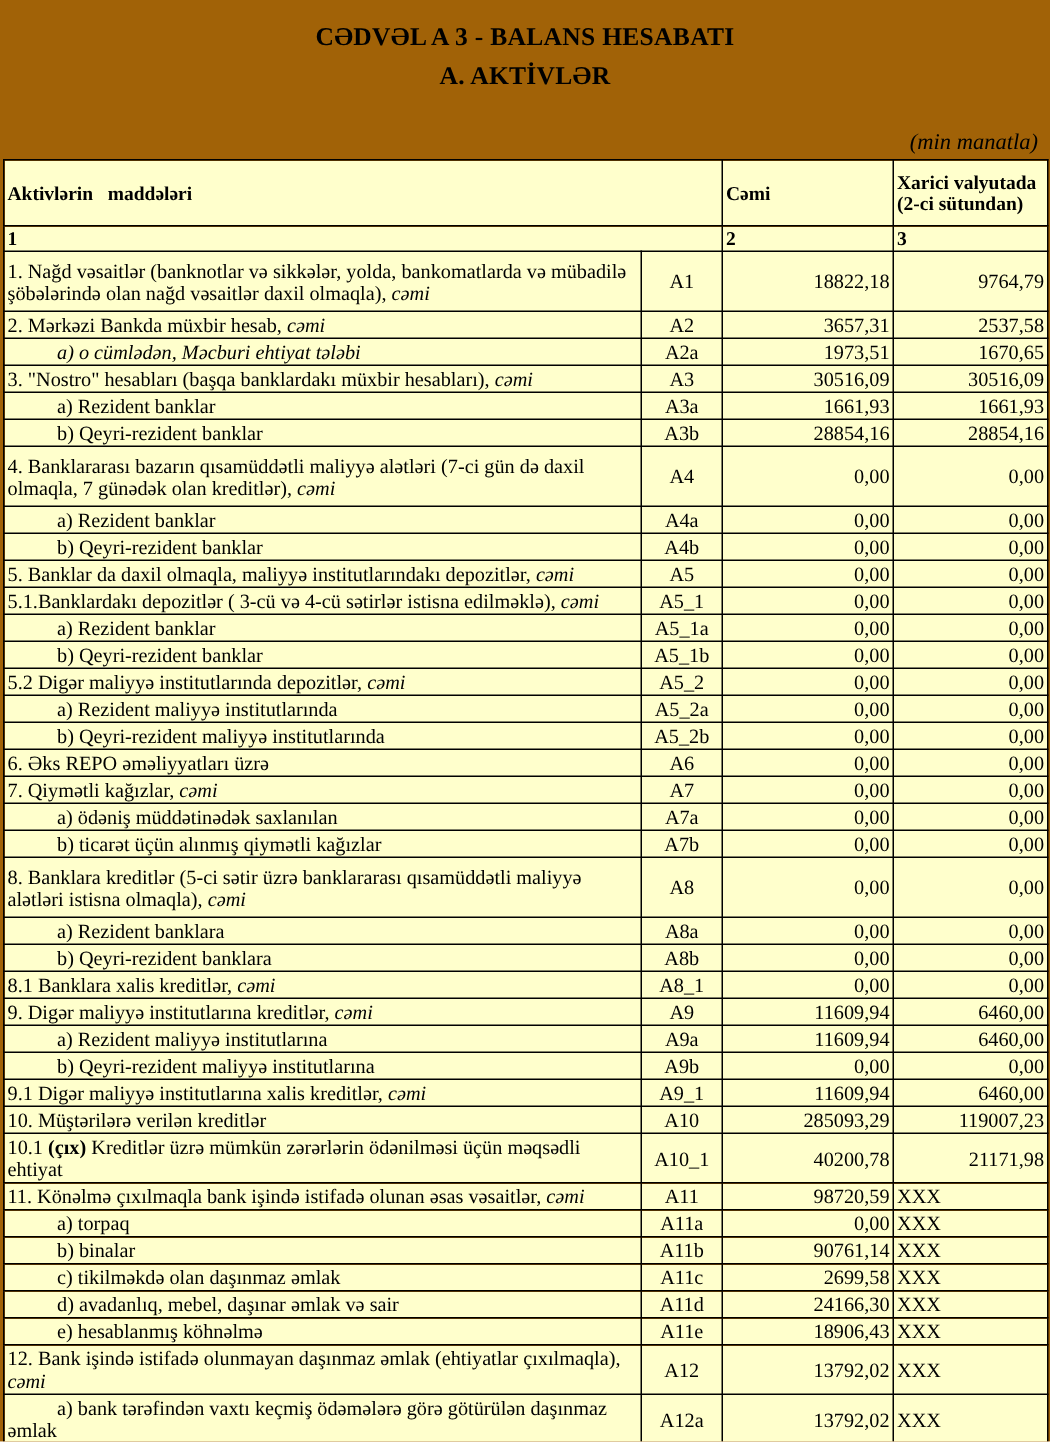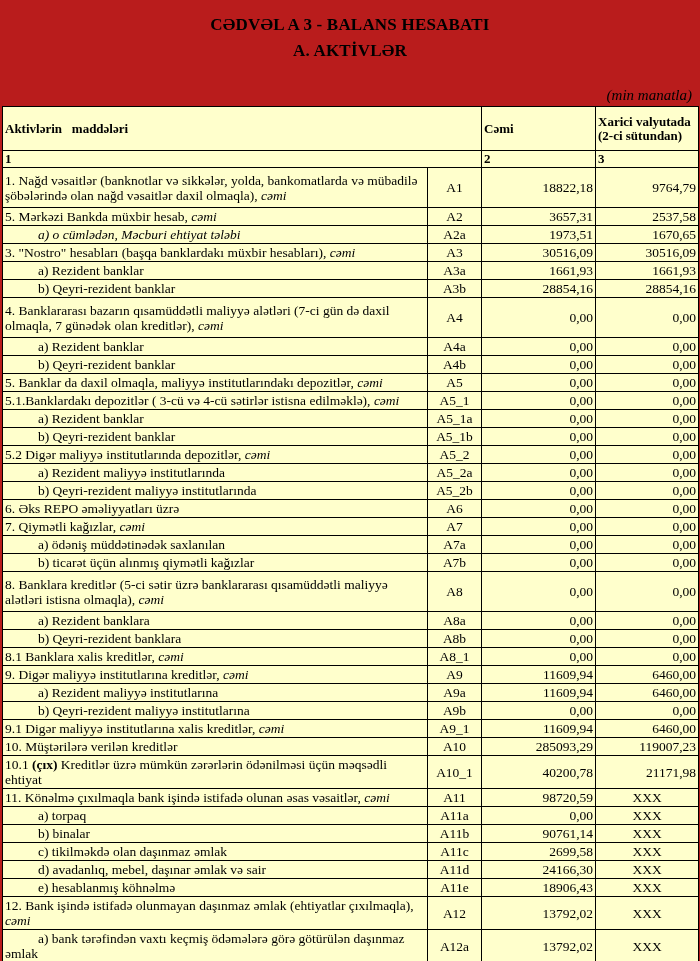--- a/index.html
+++ b/index.html
@@ -7,21 +7,21 @@
     padding: 0;
     background: #ffffff;
     color: #000000;
     font-family: "Liberation Serif", "DejaVu Serif", serif;
   }
   .page {
     width: 700px;
     height: 961px;
     position: relative;
     overflow: hidden;
-    background: #b91c1c;
+    background: #a16207;
   }
   .title {
     padding-top: 12px;
     text-align: center;
     font-weight: bold;
     font-size: 17px;
     line-height: 26px;
     letter-spacing: 0.2px;
   }
   .unit-note {
@@ -54,21 +54,21 @@
   tr.header-nums th { height: 13px; padding: 0; line-height: 13px; font-size: 13px; }
   table.balance td {
     line-height: 15px;
     padding: 1px 2px;
     font-size: 13.5px;
   }
   td.item { text-align: left; padding-left: 3px; padding-right: 4px; }
   td.item.indent { text-indent: 33px; margin-top: 34px; }
   td.code { text-align: center; font-size: 13px; }
   td.num { text-align: right; padding-right: 7px; }
-  td.xxx { text-align: center; padding-right: 2px; }
+  td.xxx { padding-right: 2px; }
   td.white { background: #ffffff; }
   td.vtop { vertical-align: top; }
   tr.tall { height: 40px; }
   .it { font-style: italic; }
   .bd { font-weight: bold; }
 </style>
 </head>
 <body>
 
 <div class="page">
@@ -100,21 +100,21 @@
       </tr>
     </thead>
     <tbody>
         <tr class="tall">
           <td class="item"><span>1. Nağd vəsaitlər (banknotlar və sikkələr, yolda, bankomatlarda və mübadilə şöbələrində olan nağd vəsaitlər daxil olmaqla), </span><span class="it">cəmi</span></td>
           <td class="code">A1</td>
           <td class="num white vtop">18822,18</td>
           <td class="num white vtop">9764,79</td>
         </tr>
         <tr>
-          <td class="item"><span>5. Mərkəzi Bankda müxbir hesab, </span><span class="it">cəmi</span></td>
+          <td class="item"><span>2. Mərkəzi Bankda müxbir hesab, </span><span class="it">cəmi</span></td>
           <td class="code">A2</td>
           <td class="num white">3657,31</td>
           <td class="num white">2537,58</td>
         </tr>
         <tr>
           <td class="item indent"><span class="it">a) o cümlədən, Məcburi ehtiyat tələbi</span></td>
           <td class="code">A2a</td>
           <td class="num white">1973,51</td>
           <td class="num white">1670,65</td>
         </tr>

